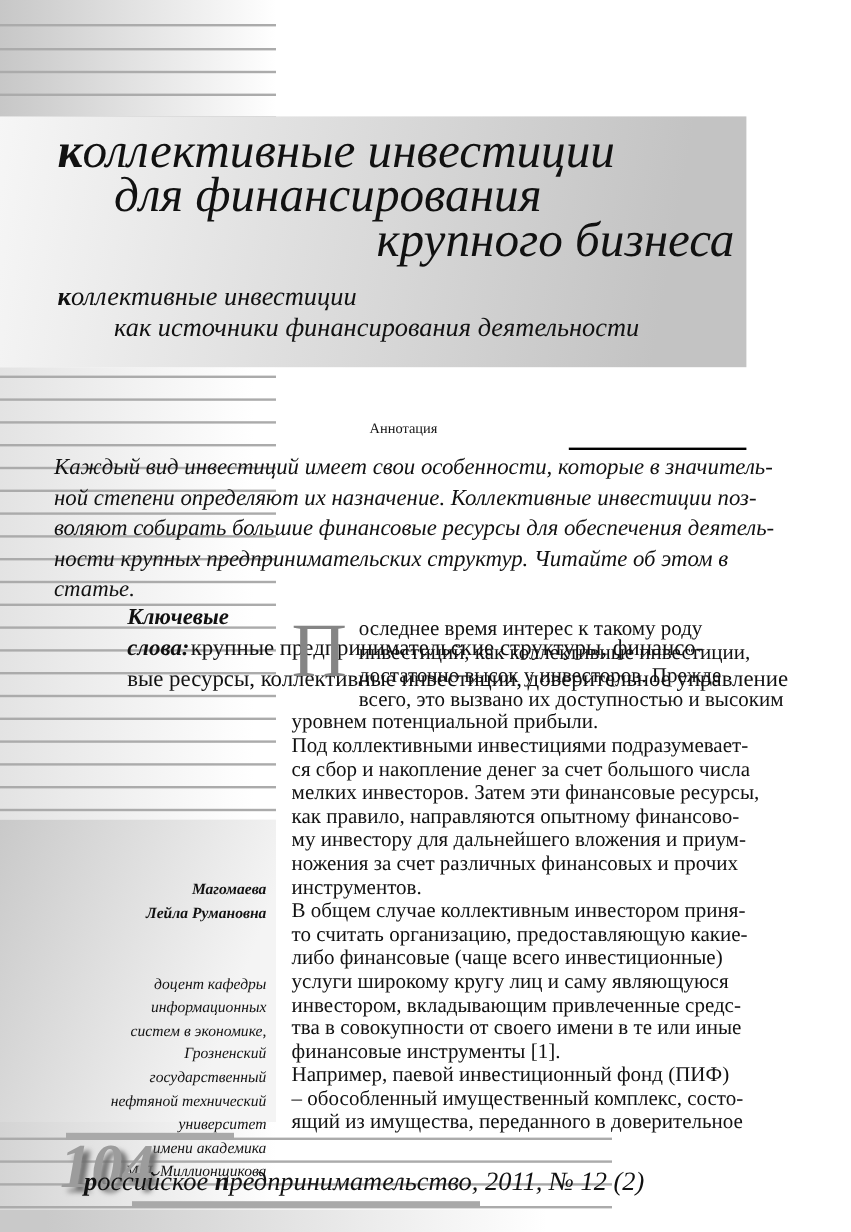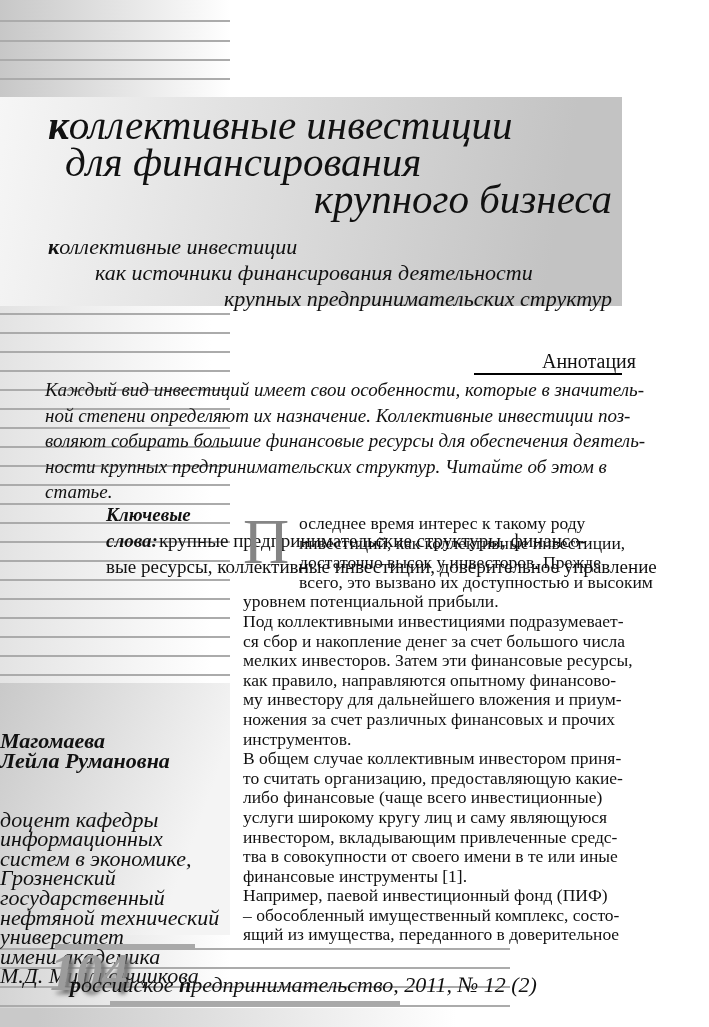--- a/index.html
+++ b/index.html
@@ -26,44 +26,44 @@
   .rail-line{position:absolute;height:2px;background:var(--rail-line);z-index:1;}
   .thick-line{position:absolute;background:#a9a9a9;z-index:1;}
   
   .title-box{
     position:absolute;left:0;top:97px;width:622px;height:209px;z-index:2;
     background:linear-gradient(100deg,var(--title-box-gradient-start),var(--title-box-gradient-end) 88%);
     box-sizing:border-box;padding-top:10px;
   }
   .title{font-style:italic;font-size:41px;line-height:37px;white-space:nowrap;}
   .title .t1{margin-left:48px;}
-  .title .t2{margin-left:65px;}
+  .title .t2{margin-left:95px;}
   .title .t3{text-align:right;padding-right:10px;}
   .lead{font-weight:bold;}
   .subtitle{font-style:italic;font-size:22px;line-height:26px;margin-top:16px;white-space:nowrap;}
   .subtitle .s1{margin-left:48px;}
   .subtitle .s2{margin-left:95px;font-style:italic;}
   .subtitle .s3{text-align:right;padding-right:10px;}
   
-  .annotation-heading{position:absolute;left:336px;top:350px;width:300px;text-align:right;font-size:20px;z-index:2;}
+  .annotation-heading{position:absolute;left:308px;top:350px;width:300px;font-size:12px;z-index:2;}
   .annotation-divider{position:absolute;left:474px;top:373px;width:148px;height:2px;background:#000;z-index:2;}
   .annotation-text{position:absolute;left:45px;top:377px;width:580px;font-style:italic;font-size:19px;line-height:25.5px;white-space:pre;z-index:2;}
   .keywords{position:absolute;left:106px;top:502px;width:520px;font-size:19px;line-height:26px;z-index:2;}
   .keywords-label{font-weight:bold;font-style:italic;margin-right:1px;}
   .keywords-text{white-space:pre;margin-top:48px;}
   
   .body-col{position:absolute;left:243px;top:514px;width:382px;font-size:17.5px;line-height:19.6px;z-index:2;}
   .body-col p{margin:0;white-space:pre;}
   .drop-cap{float:left;font-size:64px;line-height:50px;height:56px;width:48px;margin:3px 8px 0 0;color:var(--drop-cap);font-style:normal;}
   
   .author-panel{
     position:absolute;left:0;top:683px;width:230px;height:252px;z-index:2;
     background:linear-gradient(110deg,#c9c9c9,#f4f4f4 78%);
-    box-sizing:border-box;padding:9px 8px 0 0;text-align:left;
-    font-size:22px;line-height:19.6px;font-style:italic;white-space:pre;
+    box-sizing:border-box;padding:9px 8px 0 0;text-align:right;
+    font-size:13px;line-height:19.6px;font-style:italic;white-space:pre;
   }
   .author-name{font-weight:bold;}
   .author-email{font-style:normal;}
   
   .page-number{
     position:absolute;left:50px;top:938px;z-index:2;
     font-size:52px;line-height:70px;font-style:italic;font-weight:bold;
     color:var(--page-number);text-shadow:5px 4px 4px #6f6f6f;
   }
   .journal-line{position:absolute;left:70px;top:972px;font-size:22px;font-style:italic;z-index:5;white-space:nowrap;}
@@ -80,21 +80,20 @@
 
   <div class="title-box">
     <div class="title">
       <div class="t1"><span class="lead">к</span><span>оллективные инвестиции</span></div>
       <div class="t2">для финансирования</div>
       <div class="t3">крупного бизнеса</div>
     </div>
     <div class="subtitle">
       <div class="s1"><span class="lead">к</span><span>оллективные инвестиции</span></div>
       <div class="s2">как источники финансирования деятельности</div>
-      <div class="s3">крупных предпринимательских структур</div>
     </div>
   </div>
 
   <div class="annotation-heading">Аннотация</div>
   <div class="annotation-divider"></div>
   <div class="annotation-text">Каждый вид инвестиций имеет свои особенности, которые в значитель-
 ной степени определяют их назначение. Коллективные инвестиции поз-
 воляют собирать большие финансовые ресурсы для обеспечения деятель-
 ности крупных предпринимательских структур. Читайте об этом в
 статье.</div>

